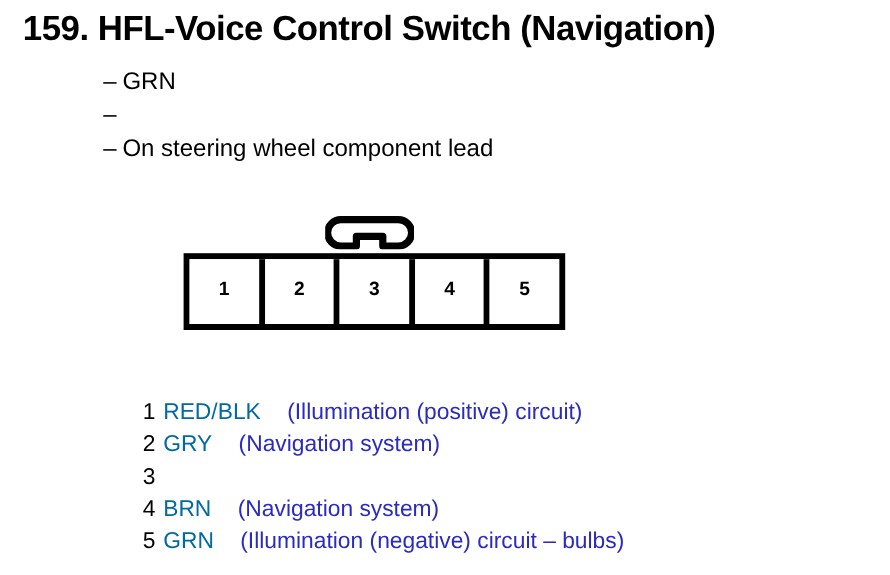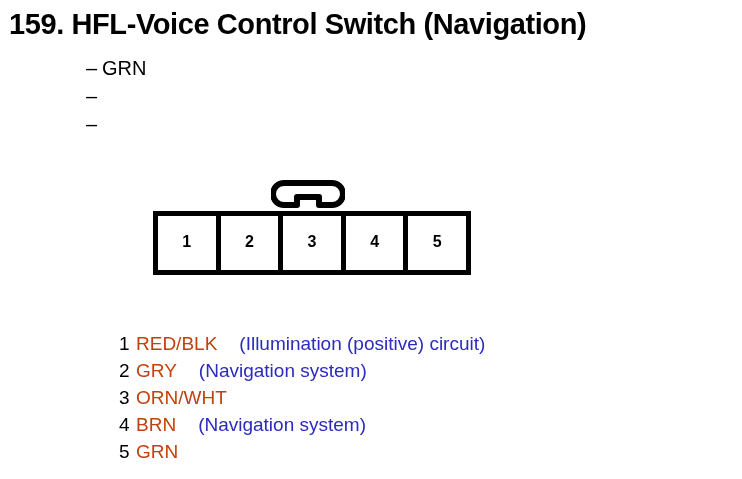--- a/index.html
+++ b/index.html
@@ -13,21 +13,21 @@
     position: relative;
     overflow: hidden;
     font-family: "Liberation Sans", sans-serif;
     color: #000000;
     -webkit-font-smoothing: antialiased;
   }
 
   
   .page-title {
     position: absolute;
-    left: 9px;
+    left: 19px;
     top: 7px;
     font-size: 29px;
     font-weight: bold;
     letter-spacing: -0.4px;
     white-space: nowrap;
     line-height: 34px;
     color: #000;
   }
 
   
@@ -118,21 +118,21 @@
     white-space: nowrap;
   }
   .legend-pin {
     width: 17px;
     flex: 0 0 17px;
     font-size: 19px;
     color: #000000;
   }
   .legend-wire {
     font-size: 19px;
-    color: #c2410c;
+    color: #0369a1;
   }
   .legend-desc {
     font-size: 19px;
     color: #2b2bbe;
     margin-left: 22px;
   }
   .legend-row.wide-gap .legend-desc {
   }
 </style>
 </head>
@@ -146,20 +146,21 @@
     <span class="bullet-dash">–</span>
     <span class="bullet-text">GRN</span>
   </div>
 
   <div class="bullet-row">
     <span class="bullet-dash">–</span>
   </div>
 
   <div class="bullet-row">
     <span class="bullet-dash">–</span>
+    <span class="bullet-text">On steering wheel component lead</span>
   </div>
 
 </div>
 
 <div class="connector-wrap">
 
   <div class="connector-tab">
     <svg width="74" height="28" viewBox="0 0 74 28" xmlns="http://www.w3.org/2000/svg">
       <path d="M13 3 H61 A11 11 0 0 1 61 25 H48 V17 H26 V25 H13 A11 11 0 0 1 13 3 Z" fill="none" stroke="#000000" stroke-width="6" stroke-linejoin="round"></path>
     </svg>
@@ -194,27 +195,27 @@
   </div>
 
   <div class="legend-row">
     <span class="legend-pin">2</span>
     <span class="legend-wire">GRY</span>
     <span class="legend-desc">(Navigation system)</span>
   </div>
 
   <div class="legend-row">
     <span class="legend-pin">3</span>
-    <span class="legend-wire">ORN/WHT</span>
   </div>
 
   <div class="legend-row">
     <span class="legend-pin">4</span>
     <span class="legend-wire">BRN</span>
     <span class="legend-desc">(Navigation system)</span>
   </div>
 
   <div class="legend-row">
     <span class="legend-pin">5</span>
     <span class="legend-wire">GRN</span>
+    <span class="legend-desc">(Illumination (negative) circuit – bulbs)</span>
   </div>
 
 </div>
 
 </body></html>

